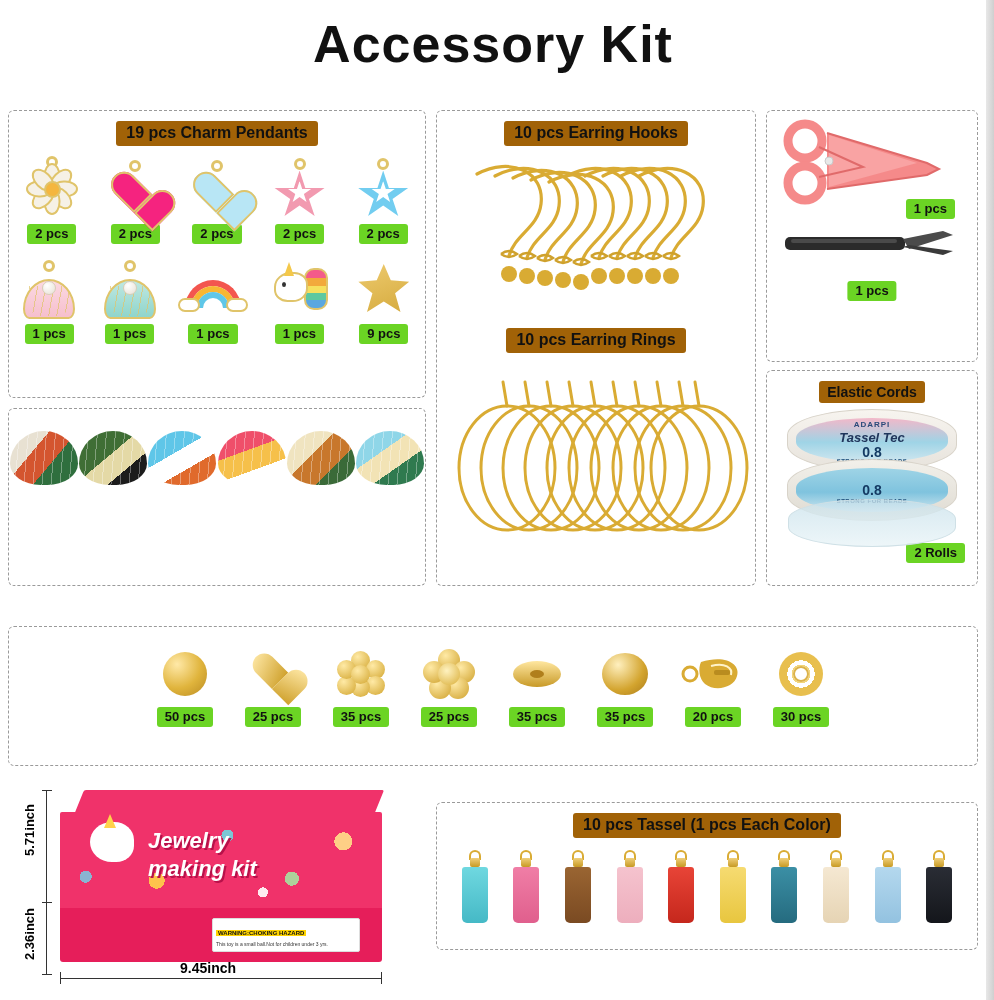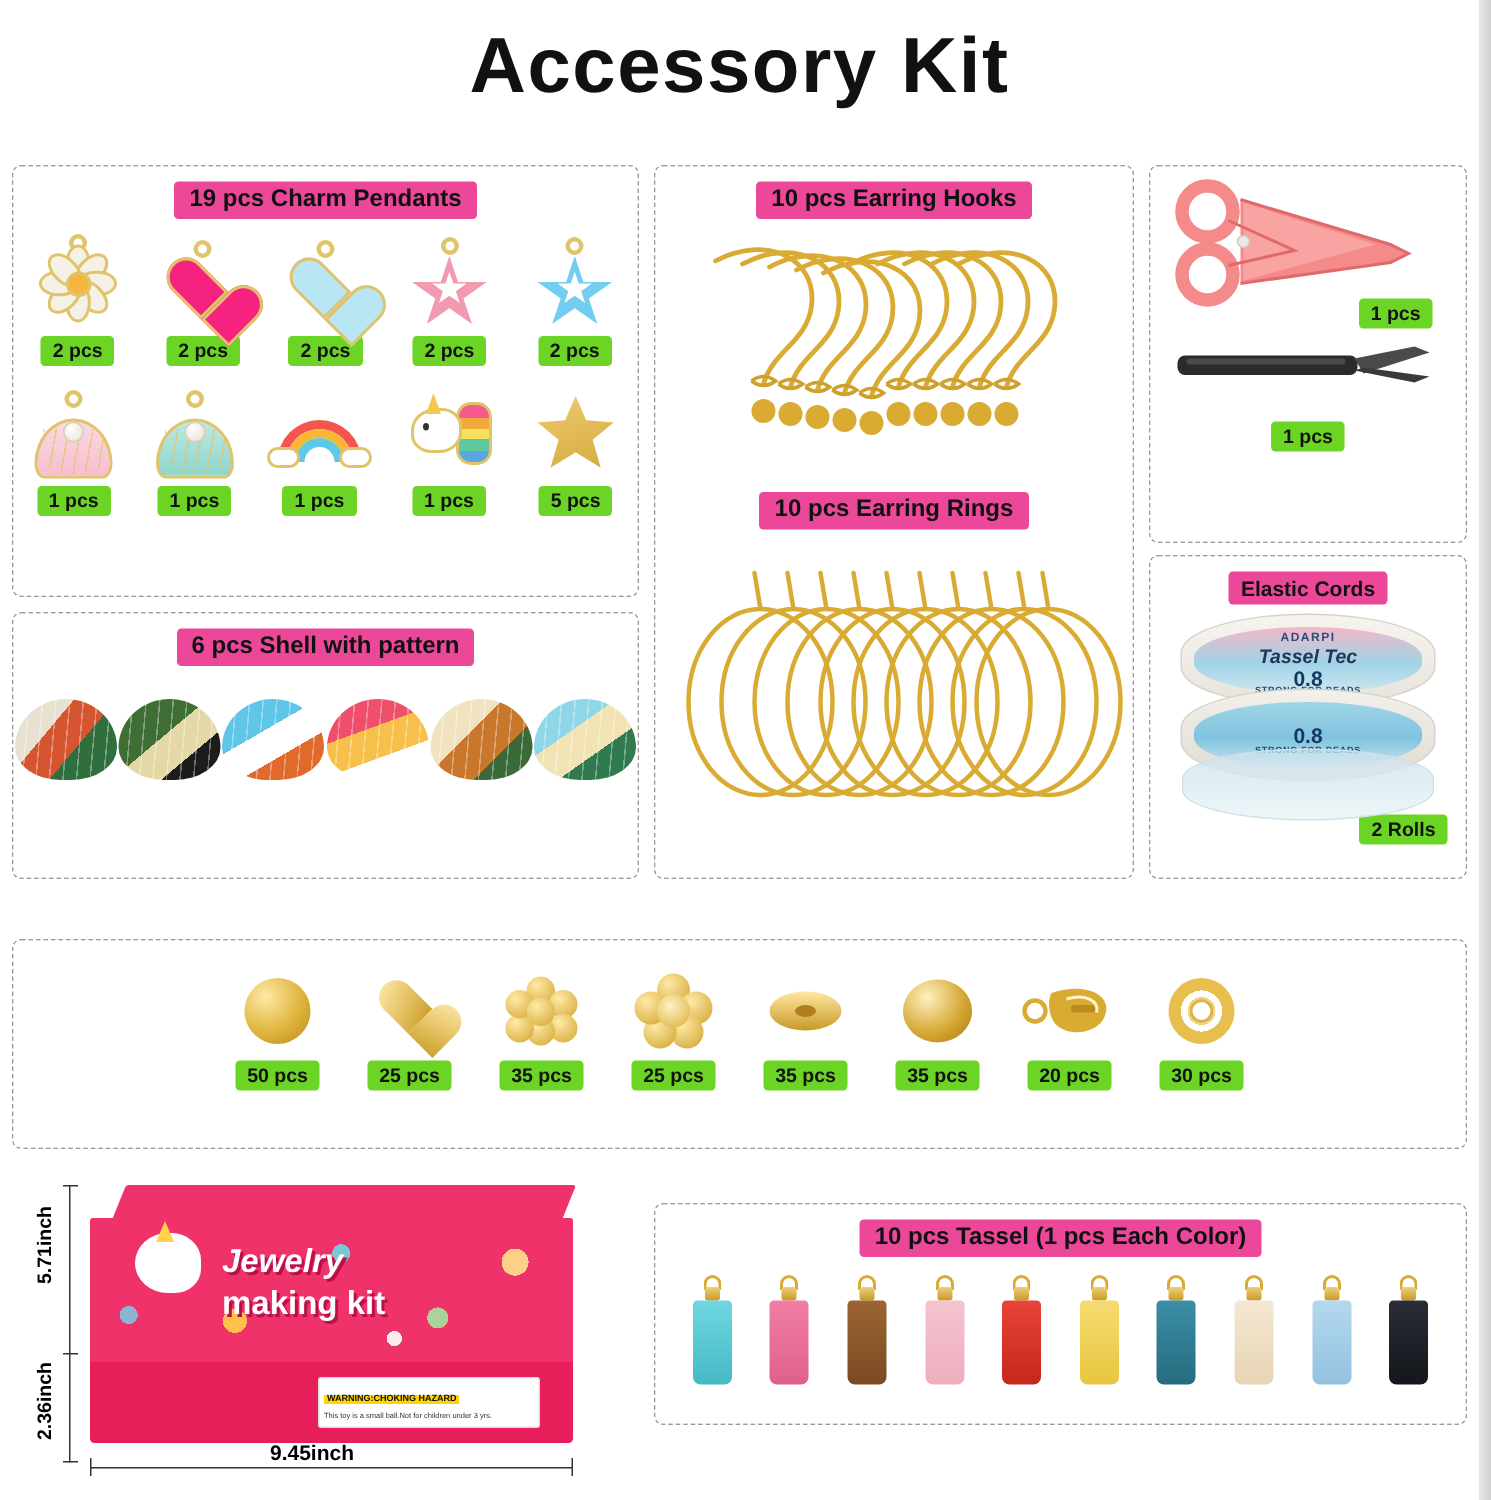--- a/index.html
+++ b/index.html
@@ -28,21 +28,21 @@
 
   .panel {
     position:absolute;
     border:1.5px dashed #9a9a9a;
     border-radius:6px;
     background:#fff;
   }
 
   .panel-title {
     display:inline-block;
-    background:#ec4899;
+    background:#a16207;
     color:#111;
     font-weight:bold;
     font-size:16px;
     padding:3px 10px 4px 10px;
     border-radius:3px;
     white-space:nowrap;
   }
   .panel-title.sm { font-size:14px; padding:3px 8px; }
   .title-row { width:100%; text-align:center; margin-top:10px; }
 
@@ -302,29 +302,26 @@
           </div>
         </div>
         <div class="lbl"><span class="tag">1 pcs</span></div>
       </div>
       <div class="item">
         <div class="art">
           <div class="starfish">
               <div class="s"></div>
             </div>
         </div>
-        <div class="lbl"><span class="tag">5 pcs</span></div>
+        <div class="lbl"><span class="tag">9 pcs</span></div>
       </div>
     </div>
   </div>
 
   <div class="panel" style="left:8px; top:408px; width:418px; height:178px;">
-    <div class="title-row">
-      <span class="panel-title">6 pcs Shell with pattern</span>
-    </div>
     <div class="grid-items" style="margin-top:22px; align-items:center;">
       <div class="pshell" style="background:linear-gradient(130deg,#e8e1d2 0 35%,#d4552f 35% 60%,#2f6f3e 60% 100%);"></div>
       <div class="pshell" style="background:linear-gradient(140deg,#3f6e35 0 45%,#e4d9a6 45% 70%,#1c1c1c 70% 100%);"></div>
       <div class="pshell" style="background:linear-gradient(150deg,#5fc6e8 0 40%,#ffffff 40% 65%,#e06a2c 65% 100%);"></div>
       <div class="pshell" style="background:linear-gradient(160deg,#ef4f6a 0 38%,#f6c04a 38% 66%,#ffffff 66% 100%);"></div>
       <div class="pshell" style="background:linear-gradient(135deg,#f0e4c0 0 40%,#c8772c 40% 68%,#3a6a38 68% 100%);"></div>
       <div class="pshell" style="background:linear-gradient(145deg,#8fd6e8 0 38%,#f2e3b5 38% 64%,#2f7a4f 64% 100%);"></div>
     </div>
   </div>
 
@@ -588,21 +585,21 @@
              radial-gradient(circle at 72% 68%, #a6e3a1 0 7px, transparent 7px),
              radial-gradient(circle at 88% 30%, #ffe08a 0 9px, transparent 9px),
              radial-gradient(circle at 8%  66%, #7fc3de 0 6px, transparent 6px),
              radial-gradient(circle at 63% 82%, #ffffff 0 5px, transparent 5px);
              opacity:.9;"></div>
 
         <div style="position:absolute;left:30px;top:10px;width:44px;height:40px;background:#fff;border-radius:50% 45% 40% 50%;"></div>
         <div style="position:absolute;left:44px;top:2px;width:0;height:0;border-left:6px solid transparent;border-right:6px solid transparent;border-bottom:14px solid #ffd24a;"></div>
 
         <div style="position:absolute;left:88px;top:16px;color:#fff;font-size:22px;font-weight:bold;font-style:italic;text-shadow:2px 2px 0 #b8114a;">Jewelry</div>
-        <div style="position:absolute;left:88px;top:44px;color:#fff;font-size:22px;font-weight:bold;text-shadow:2px 2px 0 #b8114a;">making kit</div>
+        <div style="position:absolute;left:88px;top:44px;color:#fff;font-size:22px;font-weight:bold;font-style:italic;text-shadow:2px 2px 0 #b8114a;">making kit</div>
 
       </div>
 
       <div style="position:absolute;left:0;top:118px;width:322px;height:54px;background:#e61e5a;border-radius:0 0 3px 3px;"></div>
 
       <div style="position:absolute;left:152px;top:128px;width:148px;height:34px;background:#fff;border:1px solid #ddd;border-radius:2px;padding:2px 3px;">
         <div style="font-size:6px;font-weight:bold;color:#111;background:#ffd400;display:inline-block;padding:0 2px;">WARNING:CHOKING HAZARD</div>
         <div style="font-size:5px;color:#333;line-height:1.25;margin-top:2px;">This toy is a small ball.Not for children under 3 yrs.</div>
       </div>
     </div>

